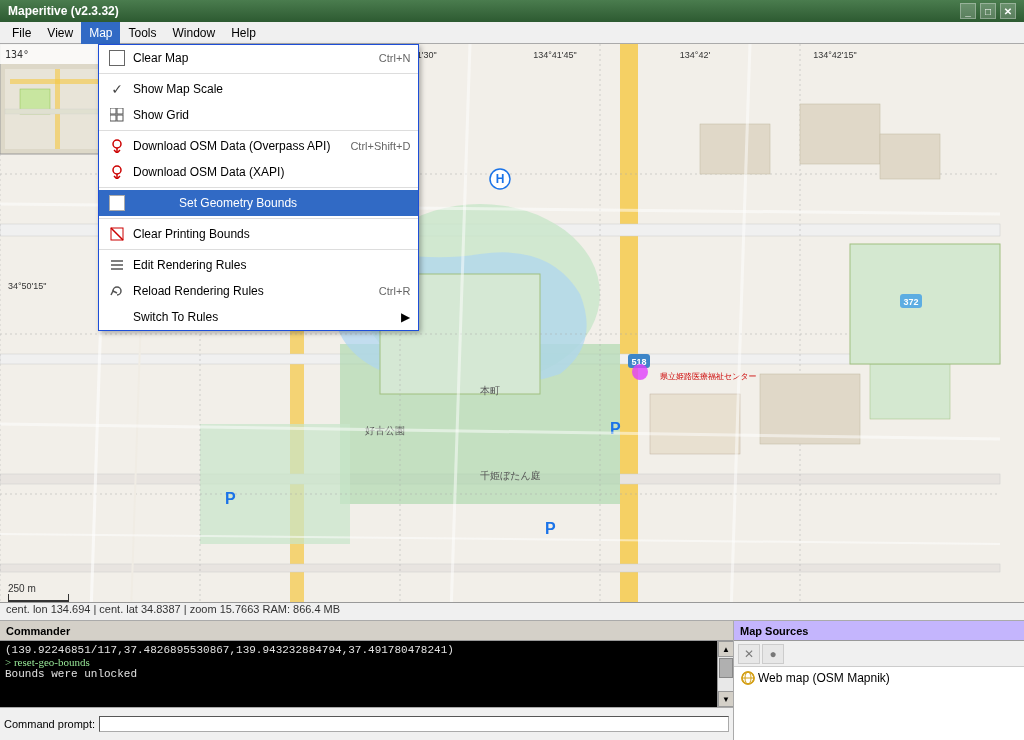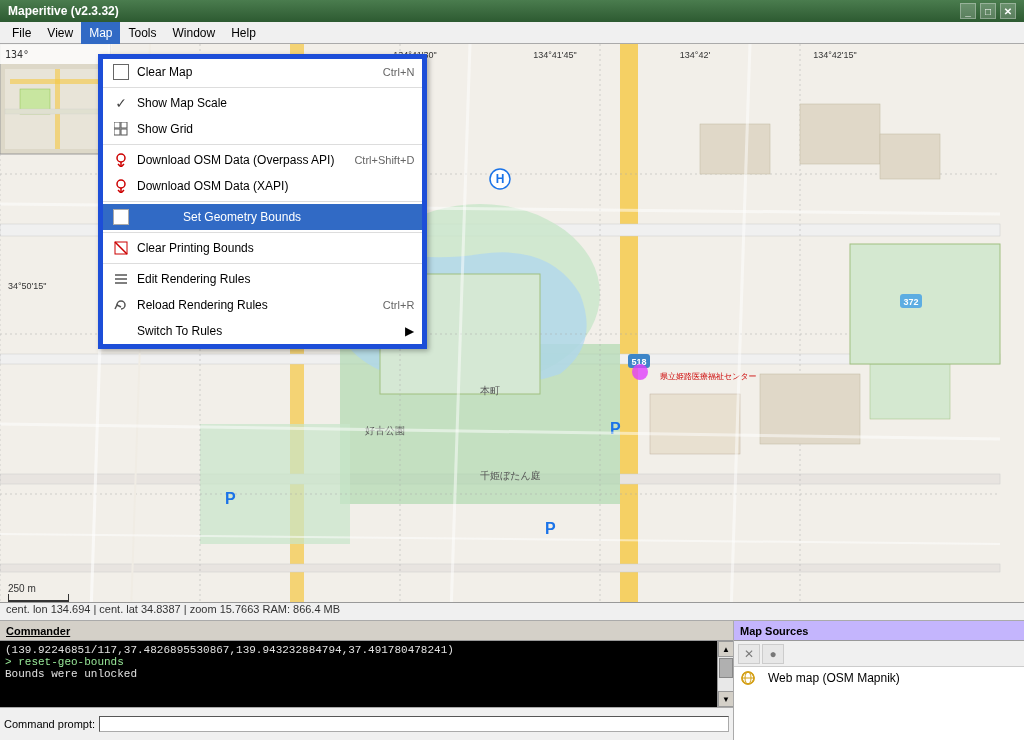--- a/index.html
+++ b/index.html
@@ -43,24 +43,24 @@
       cursor: pointer;
       height: 22px;
       display: flex;
       align-items: center;
     }
     .menu-item.active { background: #316ac5; color: white; }
 
     
     #map-dropdown {
       position: absolute;
-      top: 32px;
+      top: 22px;
       left: 98px;
       background: white;
-      border: 5px solid #1d4ed8;
+      border: 1px solid #1d4ed8;
       box-shadow: 2px 2px 5px rgba(0,0,0,0.3);
       z-index: 2000;
       min-width: 320px;
     }
     .dropdown-item {
       display: flex;
       align-items: center;
       padding: 3px 8px;
       cursor: pointer;
       white-space: nowrap;
@@ -134,21 +134,20 @@
 
     #commander-header {
       background: #d4d0c8;
       border-bottom: 1px solid #999;
       padding: 8px 6px;
       font-weight: bold;
       font-size: 11px;
       height: 20px;
       display: flex;
       align-items: center;
-      text-decoration: underline;
     }
 
     #commander-output {
       flex: 1;
       background: black;
       color: #e0e0e0;
       font-family: 'Courier New', monospace;
       font-size: 11px;
       padding: 3px 5px;
       overflow: hidden;
@@ -214,21 +213,21 @@
       flex: 1;
       overflow-y: auto;
       background: white;
     }
     .source-item {
       display: flex;
       align-items: center;
       padding: 2px 6px;
       height: 22px;
       cursor: pointer;
-      gap: 12px;
+      gap: 2px;
     }
     .source-icon { width: 16px; height: 16px; display: flex; align-items: center; justify-content: center; }
 
     
     #statusbar {
       position: absolute;
       bottom: 120px;
       left: 0;
       right: 0;
       height: 18px;
@@ -507,21 +506,21 @@
 
 <div id="bottom-panel">
   <div id="commander-area">
     <div id="left-panel">
       <div id="commander-header">
         <span>Commander</span>
       </div>
       <div style="display:flex; flex:1; overflow:hidden;">
         <div id="commander-output">
           <div>(139.92246851/117,37.4826895530867,139.943232884794,37.491780478241)</div>
-          <div style="color:#98e898;">&gt; reset-geo-bounds</div>
+          <div style="color:#98e898;font-family:Liberation Serif, serif;">&gt; reset-geo-bounds</div>
           <div>Bounds were unlocked</div>
         </div>
         <div id="scroll-area">
           <div class="scroll-btn">▲</div>
           <div class="scroll-track">
             <div class="scroll-thumb"></div>
           </div>
           <div class="scroll-btn">▼</div>
         </div>
       </div>

